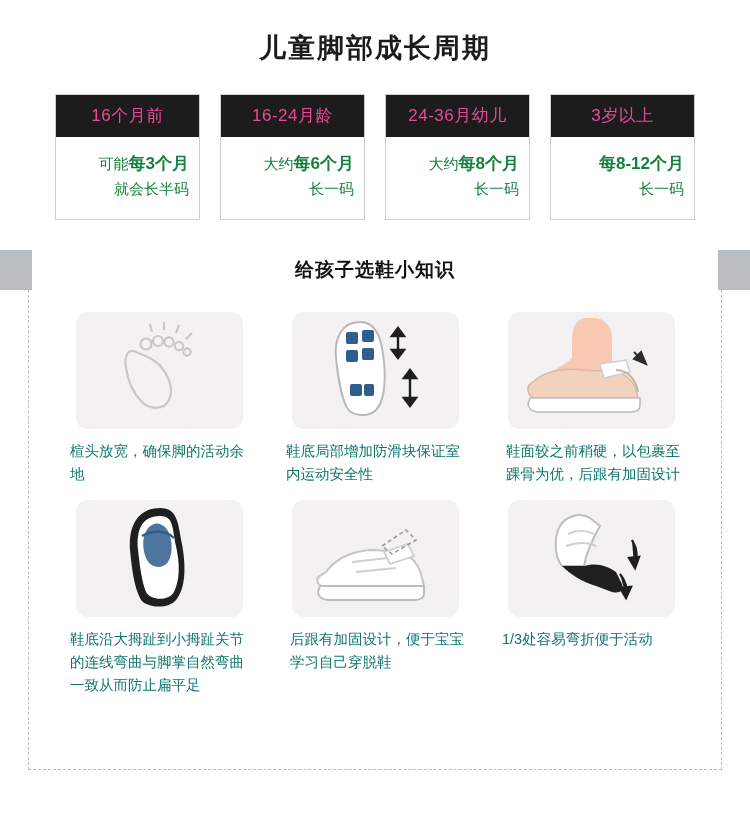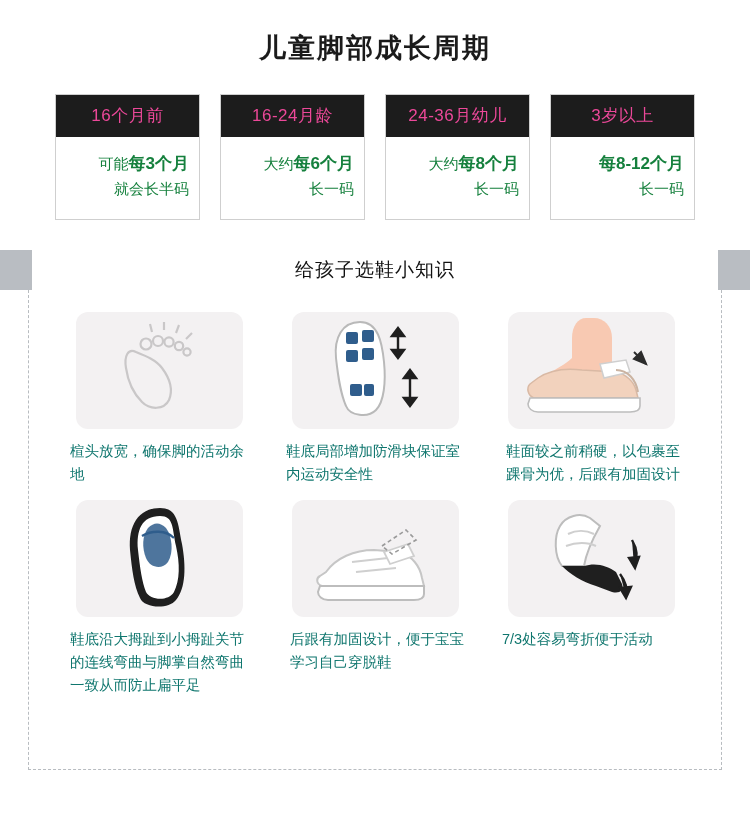--- a/index.html
+++ b/index.html
@@ -66,21 +66,21 @@
     justify-content:center;
   }
   .band .band-inner {
     background:#ffffff;
     width:686px;
     height:40px;
     display:flex;
     align-items:center;
     justify-content:center;
     font-size:19px;
-    font-weight:normal;
+    font-weight:bold;
     letter-spacing:1px;
     color:#111;
   }
 
   
   .dashed-wrap {
     margin:0 28px;
     border:1px dashed #b8bcc0;
     border-top:none;
     padding:22px 0 30px 0;
@@ -272,17 +272,17 @@
           <path d="M60 34 C68 30 78 30 86 34" fill="none" stroke="#cfcfcf" stroke-width="2"></path>
           <path d="M58 46 C68 42 80 42 88 46" fill="none" stroke="#cfcfcf" stroke-width="2"></path>
           <g stroke="#1f1f1f" stroke-width="2.4" fill="#1f1f1f">
             <path d="M124 40 C130 50 130 58 126 66"></path>
             <path d="M121 58 L127 68 L131 57 Z"></path>
             <path d="M112 74 C118 82 120 88 118 96"></path>
             <path d="M112 88 L118 98 L123 87 Z"></path>
           </g>
         </svg>
       </div>
-      <div class="caption">7/3处容易弯折便于活动</div>
+      <div class="caption">1/3处容易弯折便于活动</div>
     </div>
 
   </div>
 </div>
 
 </body></html>

